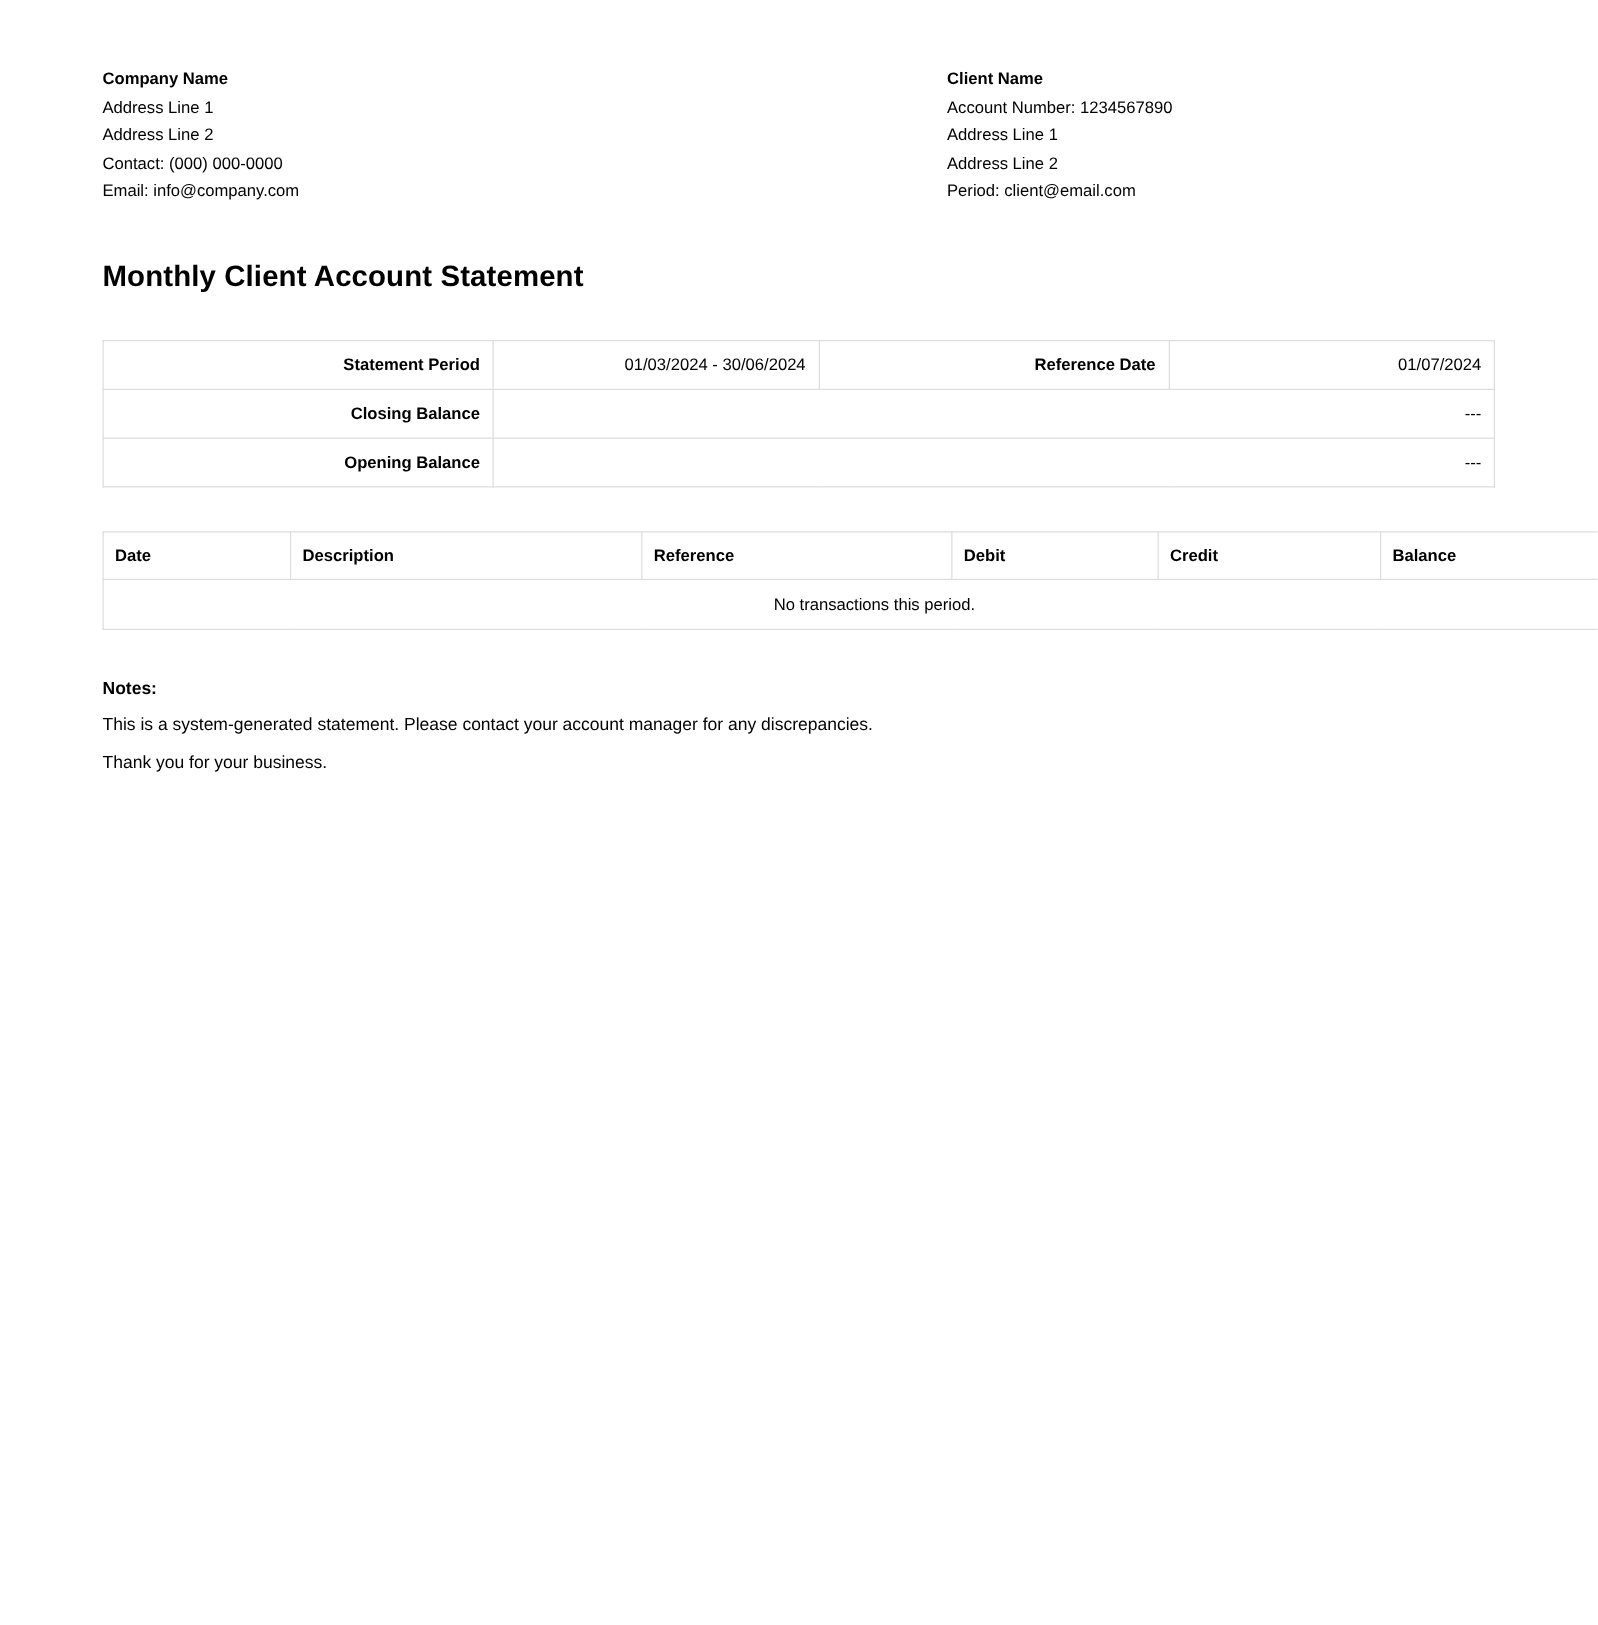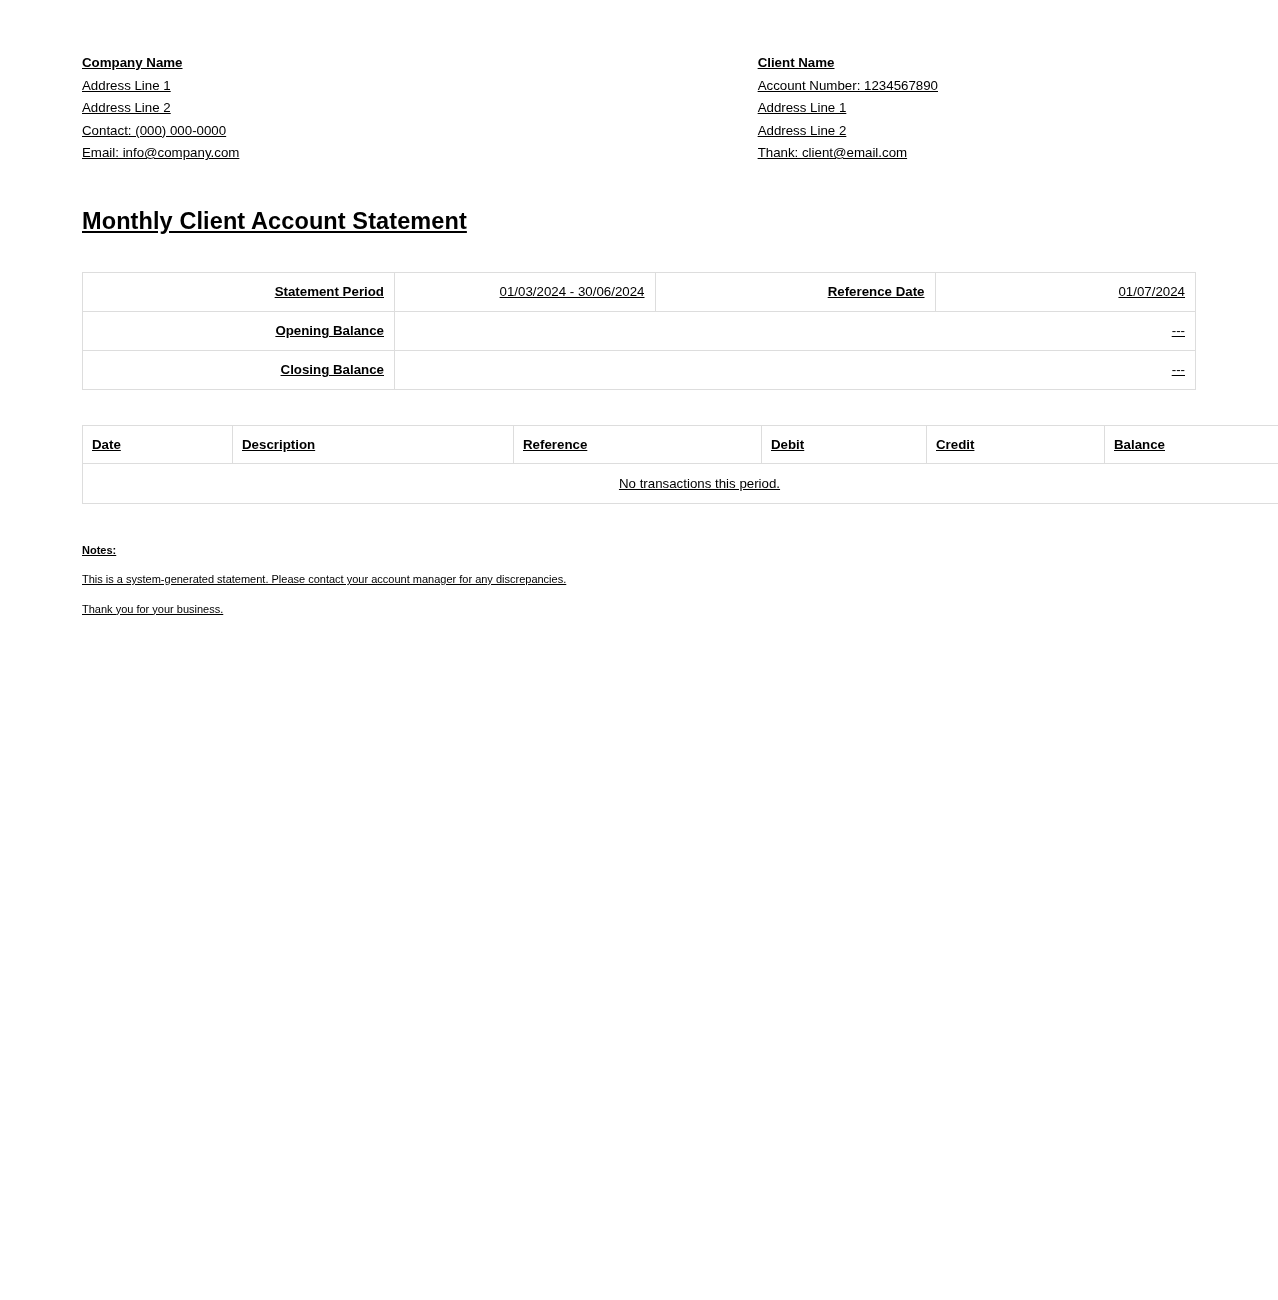--- a/index.html
+++ b/index.html
@@ -13,21 +13,20 @@
     font-family: "Liberation Sans", sans-serif;
     color: #000000;
     -webkit-font-smoothing: antialiased;
   }
   .page {
     position: relative;
     width: 1020px;
     height: 1300px;
     box-sizing: border-box;
     padding: 52px 82px 0 82px;
-    text-decoration: underline;
   }
 
   
   .header {
     display: flex;
     justify-content: space-between;
     align-items: flex-start;
   }
   .party {
     font-size: 13.3px;
@@ -104,21 +103,21 @@
   .col-date      { width: 130px; }
   .col-desc      { width: 261px; }
   .col-ref       { width: 228px; }
   .col-debit     { width: 145px; }
   .col-credit    { width: 158px; }
   .col-balance   { width: 192px; }
 
   
   .notes {
     margin-top: 38px;
-    font-size: 11px;
+    font-size: 14px;
     line-height: 16.5px;
   }
   .notes-title {
     font-weight: bold;
   }
   .notes-line {
     font-weight: normal;
     margin-top: 13px;
   }
 </style>
@@ -135,41 +134,41 @@
       <div class="party-line">Address Line 2</div>
       <div class="party-line">Contact: (000) 000-0000</div>
       <div class="party-line">Email: info@company.com</div>
     </div>
 
     <div class="party right">
       <div class="party-name">Client Name</div>
       <div class="party-line">Account Number: 1234567890</div>
       <div class="party-line">Address Line 1</div>
       <div class="party-line">Address Line 2</div>
-      <div class="party-line">Thank: client@email.com</div>
+      <div class="party-line">Period: client@email.com</div>
     </div>
 
   </div>
 
   <h1 class="doc-title">Monthly Client Account Statement</h1>
 
   <table class="summary-table">
     <tbody>
       <tr>
         <td class="label">Statement Period</td>
         <td class="val">01/03/2024 - 30/06/2024</td>
         <td class="mid-label">Reference Date</td>
         <td class="val">01/07/2024</td>
       </tr>
       <tr>
-        <td class="label">Opening Balance</td>
+        <td class="label">Closing Balance</td>
         <td class="val" colspan="3">---</td>
       </tr>
       <tr>
-        <td class="label">Closing Balance</td>
+        <td class="label">Opening Balance</td>
         <td class="val" colspan="3">---</td>
       </tr>
     </tbody>
   </table>
 
   <table class="tx-table">
     <thead>
       <tr>
         <th class="col-date">Date</th>
         <th class="col-desc">Description</th>

